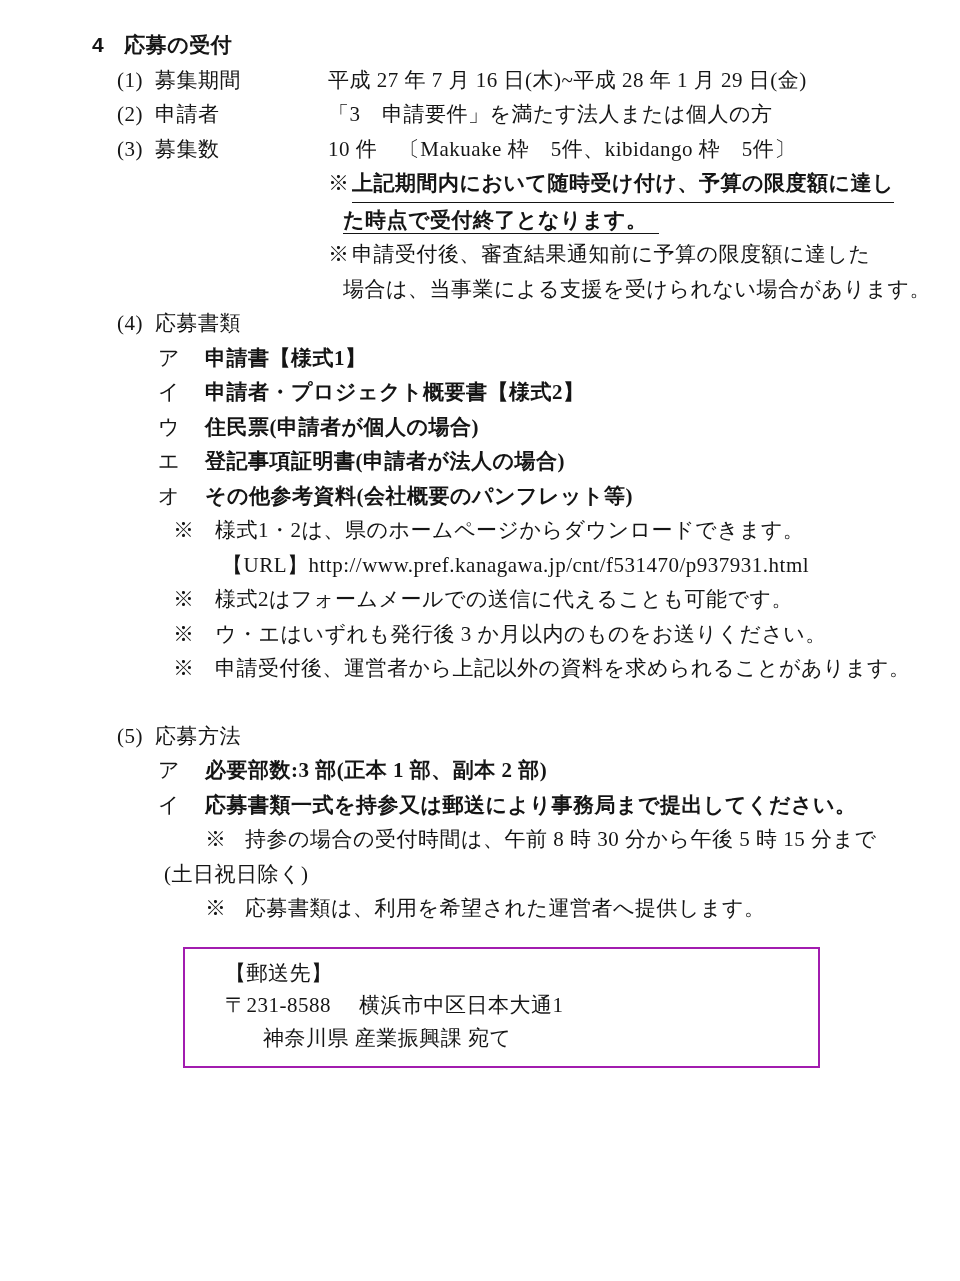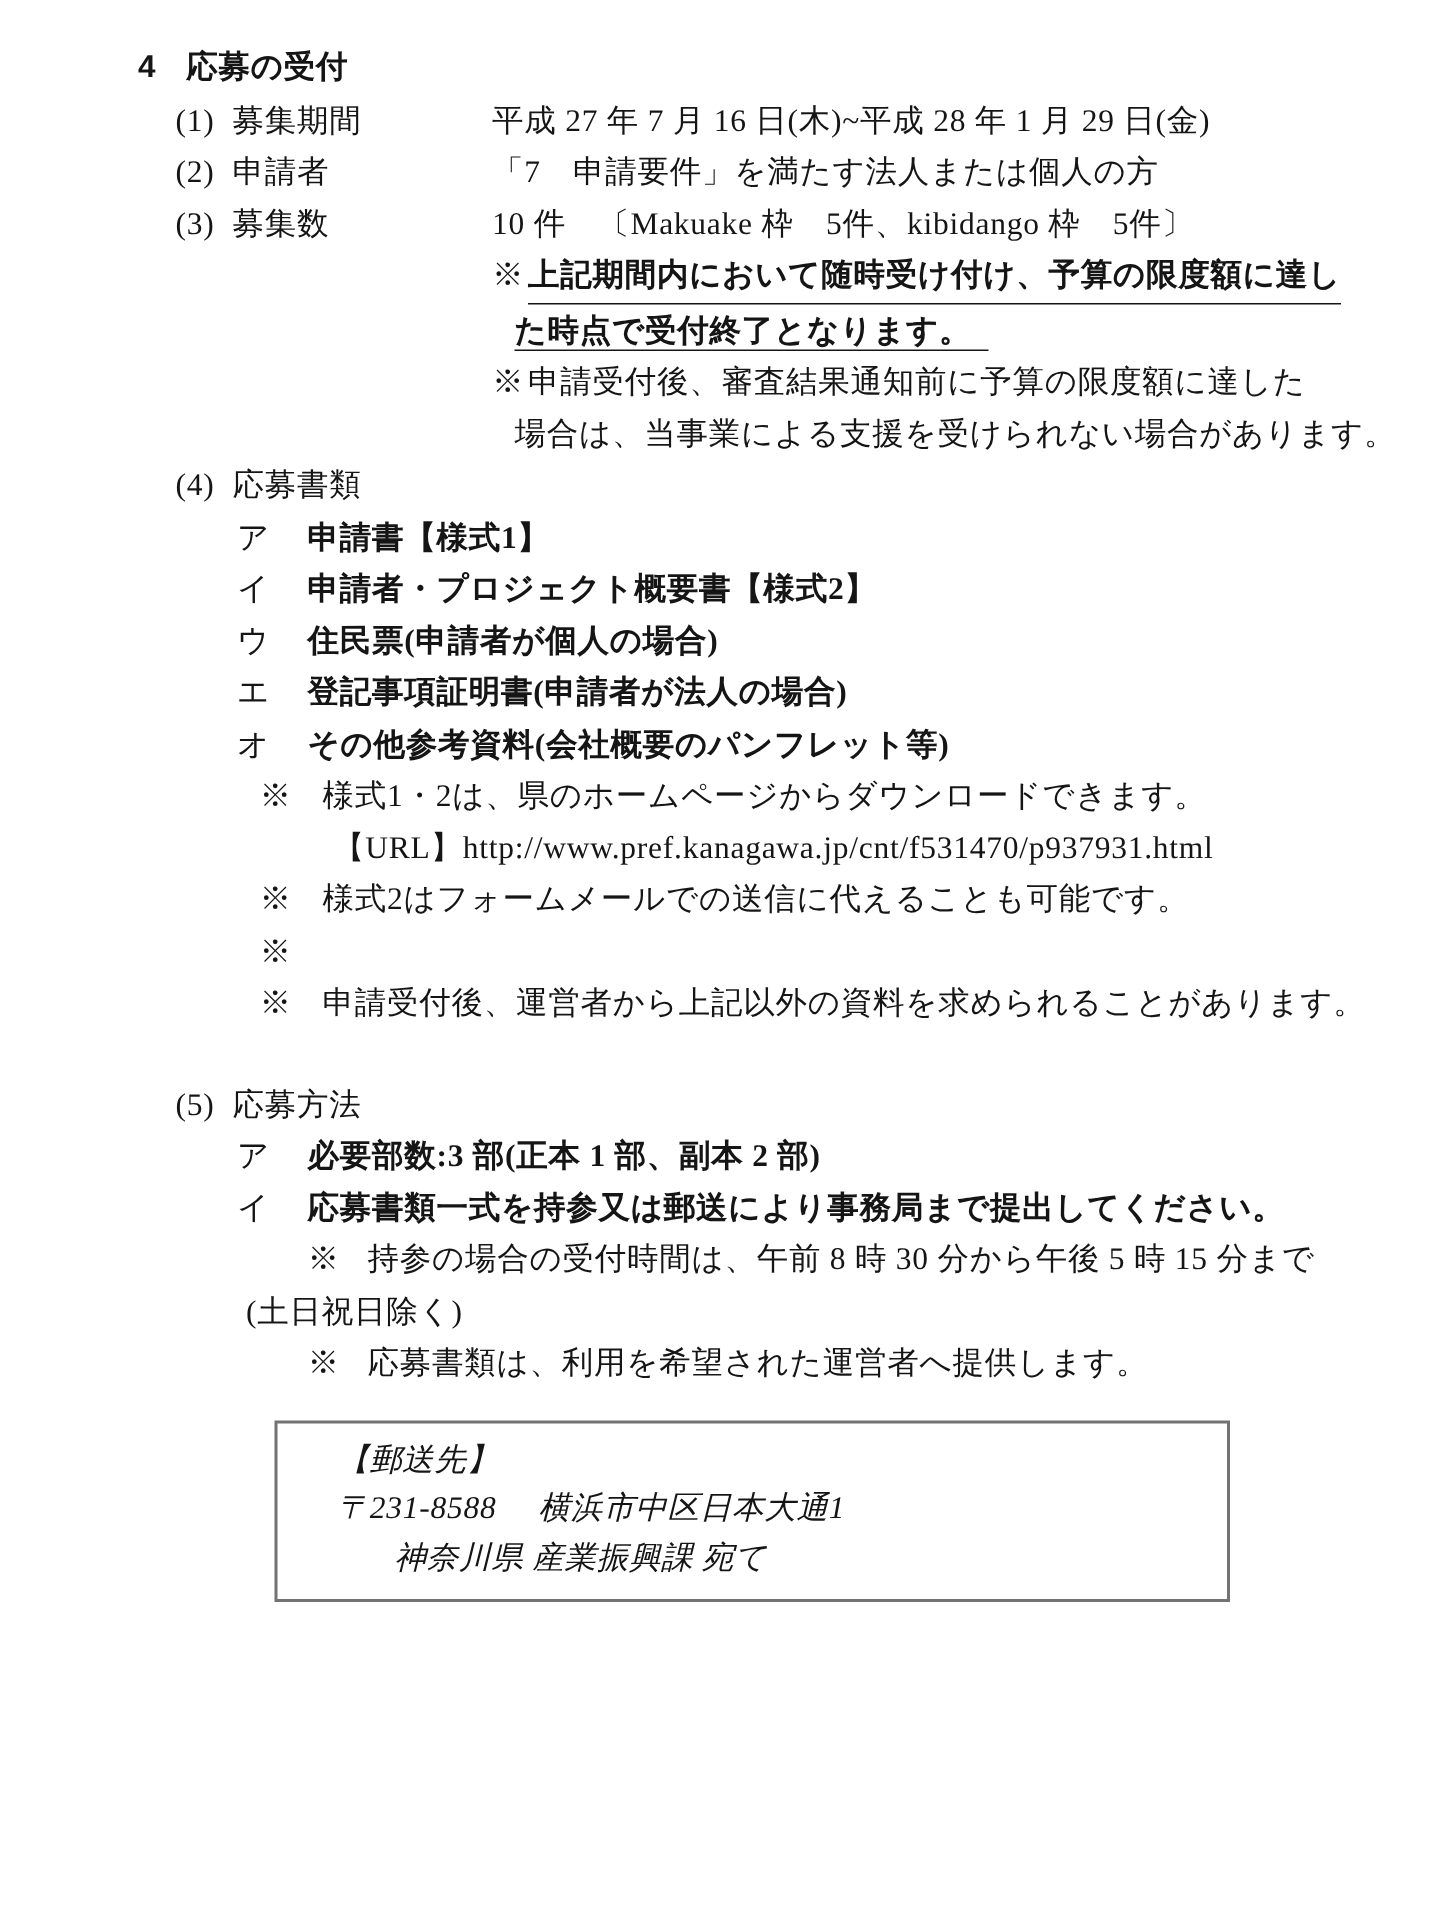--- a/index.html
+++ b/index.html
@@ -62,24 +62,23 @@
   
   .note5 { display: flex; }
   .note5 .mk { flex: none; margin-left: 113px; width: 40px; }
   .note5-cont { margin-left: 72px; white-space: nowrap; }
 
   
   .mailbox {
     box-sizing: border-box;
     margin: 21px 0 0 91px;
     width: 637px;
-    border: 2px solid #737373;
+    border: 2px solid #a21caf;
     padding: 8px 10px 12px 40px;
     line-height: 32.5px;
-    font-style: italic;
   }
   .mail-line2 { white-space: nowrap; }
   .mail-address { margin-left: 28px; }
   .mail-line3 { margin-left: 38px; white-space: nowrap; }
 </style>
 </head>
 <body>
 
 <div class="doc">
 
@@ -89,21 +88,21 @@
 
   <div class="field">
     <span class="f-marker">(1)</span>
     <span class="f-label">募集期間</span>
     <span class="f-value">平成 27 年 7 月 16 日(木)~平成 28 年 1 月 29 日(金)</span>
   </div>
 
   <div class="field">
     <span class="f-marker">(2)</span>
     <span class="f-label">申請者</span>
-    <span class="f-value">「7　申請要件」を満たす法人または個人の方</span>
+    <span class="f-value">「3　申請要件」を満たす法人または個人の方</span>
   </div>
 
   <div class="field">
     <span class="f-marker">(3)</span>
     <span class="f-label">募集数</span>
     <span class="f-value">10 件　〔Makuake 枠　5件、kibidango 枠　5件〕</span>
   </div>
 
   <div class="note3">
     <span class="mk">※</span>
@@ -154,20 +153,21 @@
   <div class="url-line">
     <span>【URL】</span><span>http://www.pref.kanagawa.jp/cnt/f531470/p937931.html</span>
   </div>
 
   <div class="note4">
     <span class="mk">※</span>
     <span>様式2はフォームメールでの送信に代えることも可能です。</span>
   </div>
   <div class="note4">
     <span class="mk">※</span>
+    <span>ウ・エはいずれも発行後 3 か月以内のものをお送りください。</span>
   </div>
   <div class="note4">
     <span class="mk">※</span>
     <span>申請受付後、運営者から上記以外の資料を求められることがあります。</span>
   </div>
 
   <div class="sec-head sec5">
     <span class="s-marker">(5)</span>
     <span>応募方法</span>
   </div>

